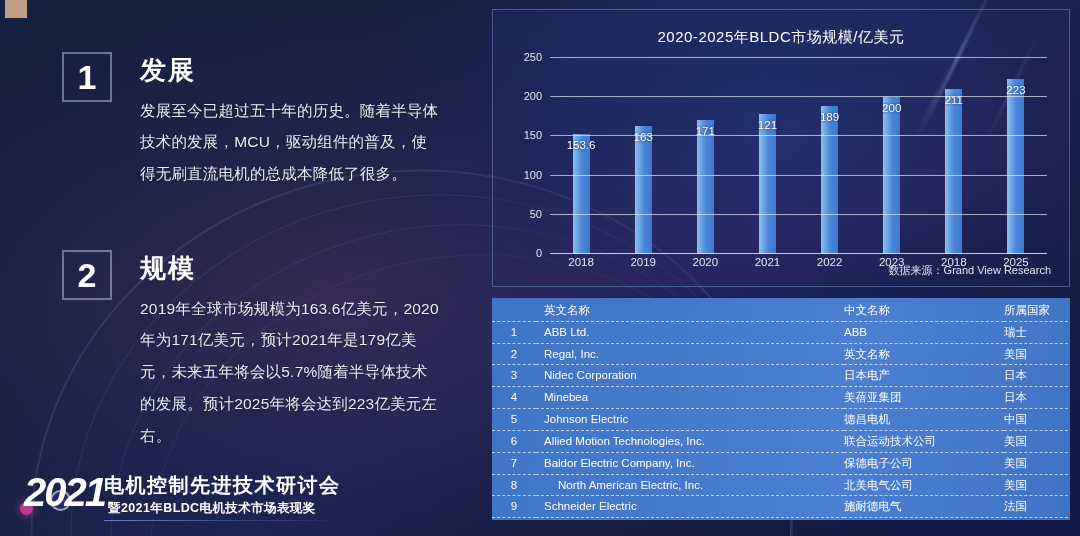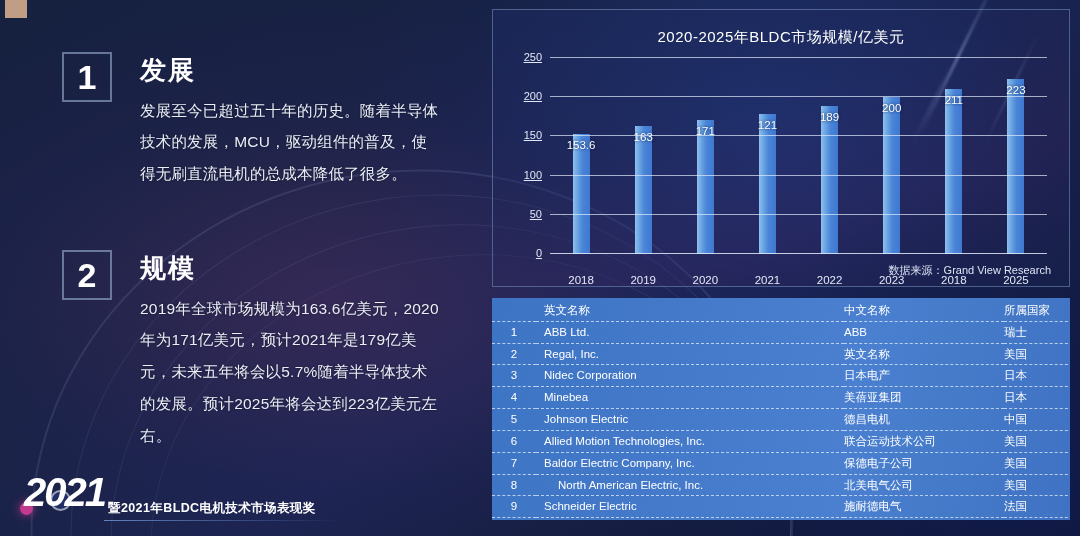--- a/index.html
+++ b/index.html
@@ -187,21 +187,20 @@
   }
   .gridline.zero { background: rgba(225,235,250,0.85); }
   .ytick {
     position: absolute;
     right: 100%;
     margin-right: 8px;
     transform: translateY(-50%);
     color: #dfe6f5;
     font-size: 11px;
     white-space: nowrap;
-    text-decoration: underline;
   }
   .bars {
     position: absolute;
     left: 0; right: 0; bottom: 0; top: 0;
     display: flex;
     align-items: flex-end;
     justify-content: space-around;
   }
   .bar-slot {
     position: relative;
@@ -223,21 +222,21 @@
     left: 50%;
     transform: translateX(-50%);
     color: #ffffff;
     font-size: 11.5px;
     white-space: nowrap;
     text-shadow: 0 0 3px rgba(10,20,60,0.9);
   }
   .xtick {
     position: absolute;
     top: 100%;
-    margin-top: 20px;
+    margin-top: 2px;
     left: 50%;
     transform: translateX(-50%);
     color: #e3e9f6;
     font-size: 11.5px;
     white-space: nowrap;
   }
   .chart-source {
     position: absolute;
     right: 18px;
     bottom: 8px;
@@ -314,20 +313,21 @@
       <div class="sec-body">
         <div class="sec-title">规模</div>
         <div class="sec-text">2019年全球市场规模为163.6亿美元，2020年为171亿美元，预计2021年是179亿美元，未来五年将会以5.7%随着半导体技术的发展。预计2025年将会达到223亿美元左右。</div>
       </div>
     </div>
 
     <div class="logo-wrap">
       <div class="logo-dot"></div>
       <div class="logo-dot2"></div>
       <div class="logo-year">2021</div>
+      <div class="logo-main">电机控制先进技术研讨会</div>
       <div class="logo-sub">暨2021年BLDC电机技术市场表现奖</div>
       <div class="logo-rule"></div>
     </div>
   </div>
 
   <div class="chart-panel">
     <div class="chart-title">2020-2025年BLDC市场规模/亿美元</div>
     <div class="plot" id="plot">
       <div class="bars" id="bars">
           <div class="bar-slot">

